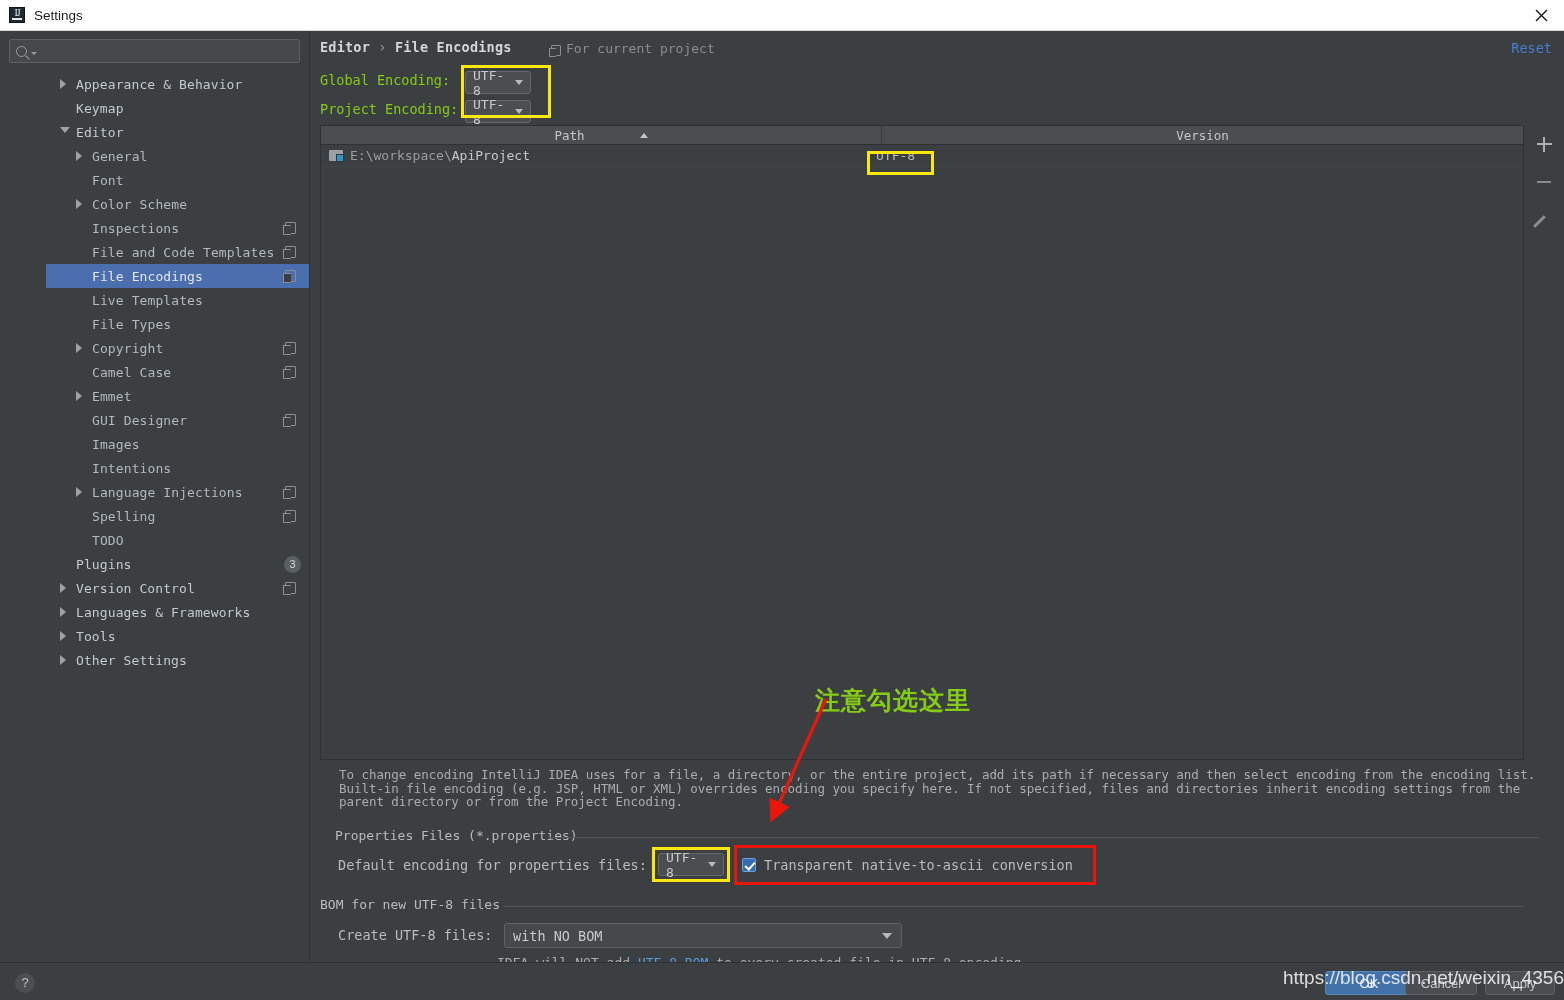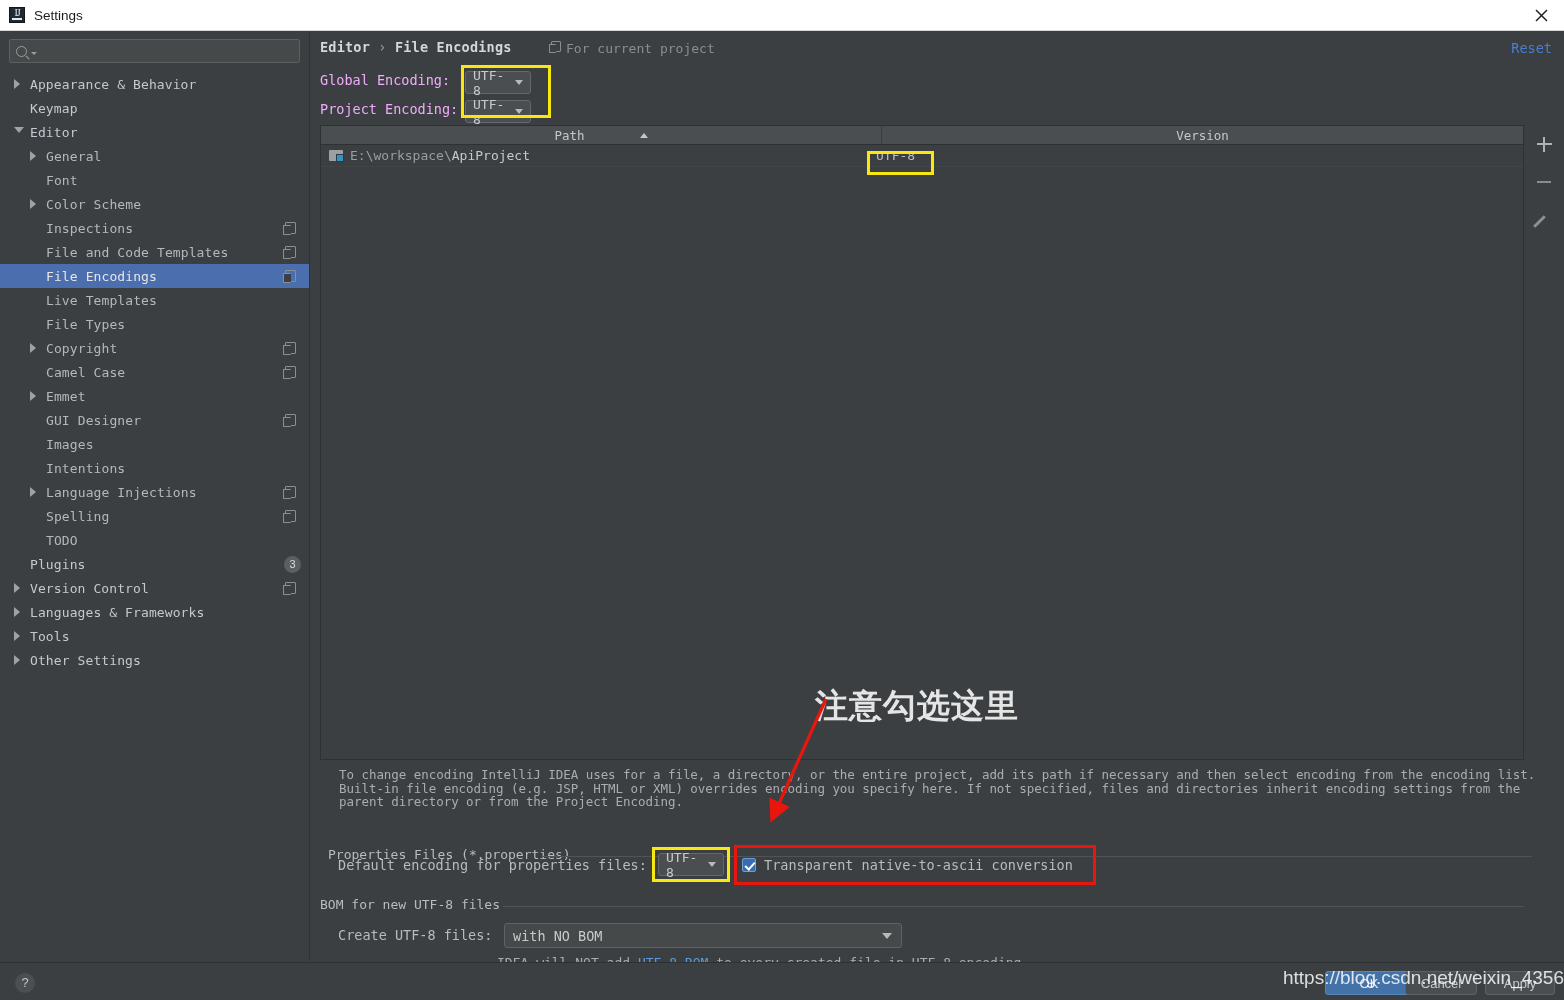--- a/index.html
+++ b/index.html
@@ -62,21 +62,21 @@
     width:5px; height:1.4px; background:#9a9d9e; transform:rotate(45deg);
   }
   .mag-caret{
     width:0;height:0;border-left:3px solid transparent;border-right:3px solid transparent;
     border-top:3.5px solid #9a9d9e; margin-left:2px; margin-top:4px;
   }
   #search-input{
     background:transparent;border:none;outline:none;color:#bbbbbb;
     font-family:inherit;font-size:13px; flex:1; margin-left:4px;
   }
-  #tree{ margin-top:9px; }
+  #tree{ margin-top:9px;margin-left:46px; }
   .tree-row{
     height:24px; display:flex; align-items:center; position:relative;
     padding-right:10px; cursor:default; white-space:nowrap;
   }
   .tree-row.sel{ background:#4b6eaf; }
   .tree-row.sel .t-label{ color:#e6e6e6; }
   .arrow{
     width:11px;height:0;border-top:5px solid transparent;border-bottom:5px solid transparent;
     border-left:6px solid #a0a3a5; flex:0 0 auto;
   }
@@ -108,36 +108,36 @@
   #main{
     position:absolute; left:311px; top:31px; width:1253px; height:930px;
     background:#3c3f41;
   }
   #breadcrumb{
     position:absolute; left:9px; top:8px; font-size:13.5px; color:#d4d7d9;
     font-weight:bold; letter-spacing:0.2px;
   }
   #breadcrumb .sep{ color:#9a9d9f; font-weight:normal; }
   #for-project{
-    position:absolute; left:240px; top:10px; display:flex; align-items:flex-start;
+    position:absolute; left:240px; top:10px; display:flex; align-items:flex-end;
     color:#8a8e90; font-size:13px;
   }
   #for-project .cp{
     width:10px;height:11px;border:1.2px solid #8a8e90;border-radius:1px;
     position:relative; margin-right:5px;
   }
   #for-project .cp::before{
     content:"";position:absolute;left:-3px;top:2px;width:6px;height:7px;
     border:1.2px solid #8a8e90;border-right:none;border-radius:1px;background:#3c3f41;
   }
   #reset-link{
     position:absolute; right:12px; top:9px; color:#477fd4; font-size:13.5px; cursor:pointer;
   }
 
-  .enc-label{ position:absolute; color:#f0abfc; font-size:13.5px; }
+  .enc-label{ position:absolute; color:#84cc16; font-size:13.5px; }
   #lbl-global{ left:9px; top:41px; }
   #lbl-project{ left:9px; top:70px; }
 
   .combo{
     position:absolute; height:23px; background:#4a4e50; border:1px solid #64686a;
     border-radius:3px; display:flex; align-items:center; padding:0 7px;
     color:#c8cbcd; font-size:13px; cursor:pointer;
   }
   .combo .caret{
     width:0;height:0;border-left:4px solid transparent;border-right:4px solid transparent;
@@ -211,21 +211,21 @@
     transform:rotate(45deg); transform-origin:center;
   }
 
   
   #desc{
     position:absolute; left:28px; top:737px; width:1200px;
     font-size:12.5px; color:#a9adaf; line-height:13.5px; letter-spacing:-0.05px;
   }
 
   
-  #grp-props{ position:absolute; left:17px; top:797px; width:1204px; height:16px;margin-top:19px; }
+  #grp-props{ position:absolute; left:24px; top:797px; width:1204px; height:16px; }
   .grp-title{ position:absolute; left:0; top:0; font-size:13px; color:#b8bcbe; background:#3c3f41; padding-right:9px; }
   .grp-line{ position:absolute; right:0; top:9px; height:1px; background:#515456; }
 
   #lbl-defenc{ position:absolute; left:27px; top:826px; font-size:13.5px; color:#b8bcbe;text-align:center; }
   #combo-props{ left:347px; top:822px; width:66px; }
   #hl-props{
     position:absolute; left:341px; top:816px; width:78px; height:35px;
     border:3px solid #fbe710; pointer-events:none;
   }
   #chk-row{
@@ -277,21 +277,21 @@
     font-size:13px; font-family:"Liberation Sans",sans-serif;
     display:flex;align-items:center;justify-content:center; cursor:pointer;
     color:#c6cacc; background:#4a4e50; border:1px solid #5d6163;
   }
   #btn-ok{ left:1325px; width:88px; background:#4372a8; border:1px solid #5a87bb; color:#e9ecef; }
   #btn-cancel{ left:1405px; width:72px; }
   #btn-apply{ left:1485px; width:70px; }
 
   
   #anno-text{
-    position:absolute; left:815px; top:684px; font-size:33px; color:#e5e5e5;
+    position:absolute; left:815px; top:684px; font-size:25px; color:#84cc16;
     font-family:"DejaVu Sans", sans-serif; font-weight:bold; letter-spacing:1px;
     white-space:nowrap; pointer-events:none;
   }
   #anno-arrow{ position:absolute; left:0; top:0; width:1564px;height:1000px; pointer-events:none; }
 
   #watermark{
     position:absolute; left:1283px; top:967px; font-size:19px;
     font-family:"Liberation Sans", sans-serif; color:rgba(255,255,255,0.82);
     white-space:nowrap; pointer-events:none; letter-spacing:0px;
   }

